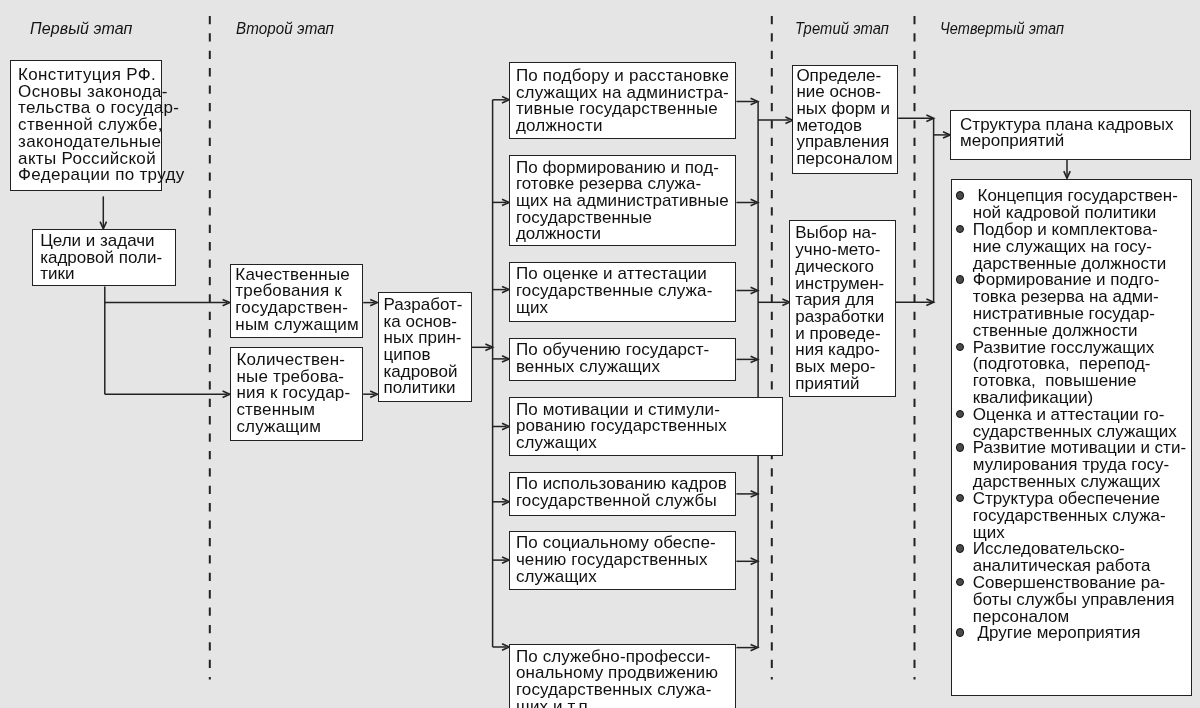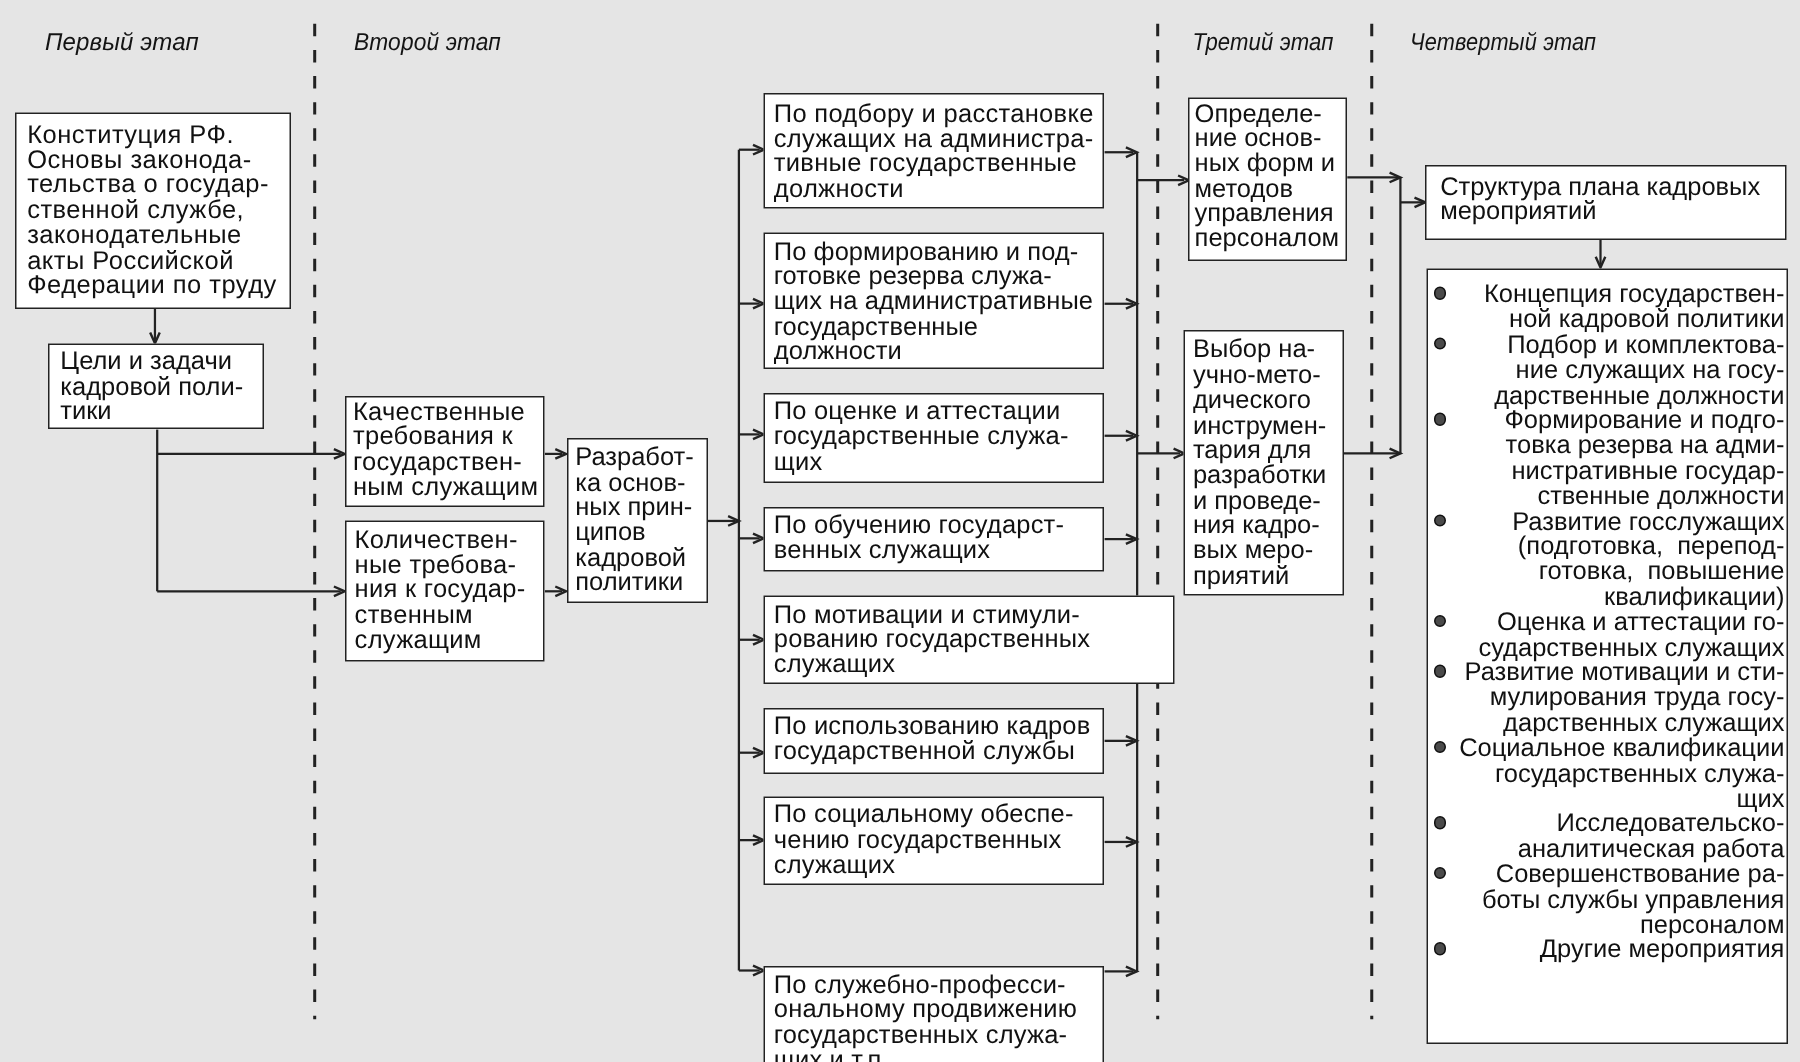--- a/index.html
+++ b/index.html
@@ -14,21 +14,21 @@
 
   .box{position:absolute;box-sizing:border-box;border:1.5px solid #222;background:#fff;}
   .box .t{position:absolute;white-space:pre;font-size:17px;line-height:16.72px;
           color:#111;transform:translateZ(0);}
 
   svg.wires{position:absolute;left:0;top:0;width:1200px;height:708px;
             overflow:visible;pointer-events:none;}
 
   .plan-list{position:absolute;white-space:pre;font-size:17px;line-height:16.82px;
              color:#111;transform:translateZ(0);}
-  .plan-row{position:relative;text-align:right;}
+  .plan-row{position:relative;}
   .dot{position:absolute;width:8.4px;height:8.4px;border-radius:50%;
        background:#4a4a4a;border:1.7px solid #111;box-sizing:border-box;}
 </style>
 </head>
 <body>
 
 <div id="stage">
 
   <svg class="wires" viewBox="0 0 1200 708" width="1200" height="708" aria-hidden="true">
     <g id="divider-group" fill="none" stroke="#222222" stroke-width="2" stroke-dasharray="8.3 9.1">
@@ -100,21 +100,21 @@
         <path d="M750.5999999999999 558.0999999999999 L757.8 561.3 L750.5999999999999 564.5"></path>
         <path d="M750.5999999999999 644.4 L757.8 647.6 L750.5999999999999 650.8000000000001"></path>
       </g>
   </svg>
 
   <div class="stage-label" style="left: 30px; top: 19.9px; transform: scaleX(0.982919);">Первый этап</div>
   <div class="stage-label" style="left: 235.5px; top: 19.9px; transform: scaleX(0.930564);">Второй этап</div>
   <div class="stage-label" style="left: 794.8px; top: 19.9px; transform: scaleX(0.905206);">Третий этап</div>
   <div class="stage-label" style="left: 939.8px; top: 19.9px; transform: scaleX(0.889586);">Четвертый этап</div>
 
-  <div class="box" style="left:10.3px;top:75px;width:184px;height:131.2px">
+  <div class="box" style="left:10.3px;top:60px;width:152px;height:131.2px">
     <div class="t" style="left:6.8px;top:6px;letter-spacing:.33px">Конституция РФ.
 Основы законода-
 тельства о государ-
 ственной службе,
 законодательные
 акты Российской
 Федерации по труду</div>
   </div>
   <div class="box" style="left:32.2px;top:228.5px;width:144.3px;height:57.8px">
     <div class="t" style="left:7px;top:3.4px">Цели и задачи
@@ -218,21 +218,21 @@
 ние служащих на госу-
 дарственные должности</span></div><div class="plan-row"><span class="dot" style="left: -17px; top: 3px; background: rgb(74, 74, 74);"></span><span>Формирование и подго-
 товка резерва на адми-
 нистративные государ-
 ственные должности</span></div><div class="plan-row"><span class="dot" style="left: -17px; top: 3px; background: rgb(74, 74, 74);"></span><span>Развитие госслужащих
 (подготовка,  перепод-
 готовка,  повышение
 квалификации)</span></div><div class="plan-row"><span class="dot" style="left: -17px; top: 3px; background: rgb(74, 74, 74);"></span><span>Оценка и аттестации го-
 сударственных служащих</span></div><div class="plan-row"><span class="dot" style="left: -17px; top: 3px; background: rgb(74, 74, 74);"></span><span>Развитие мотивации и сти-
 мулирования труда госу-
-дарственных служащих</span></div><div class="plan-row"><span class="dot" style="left: -17px; top: 3px; background: rgb(74, 74, 74);"></span><span>Социальное квалификации
+дарственных служащих</span></div><div class="plan-row"><span class="dot" style="left: -17px; top: 3px; background: rgb(74, 74, 74);"></span><span>Структура обеспечение
 государственных служа-
 щих</span></div><div class="plan-row"><span class="dot" style="left: -17px; top: 3px; background: rgb(74, 74, 74);"></span><span>Исследовательско-
 аналитическая работа</span></div><div class="plan-row"><span class="dot" style="left: -17px; top: 3px; background: rgb(74, 74, 74);"></span><span>Совершенствование ра-
 боты службы управления
 персоналом</span></div><div class="plan-row"><span class="dot" style="left: -17px; top: 3px; background: rgb(74, 74, 74);"></span><span> Другие мероприятия</span></div></div>
   </div>
 
 </div>
 
 </body></html>

